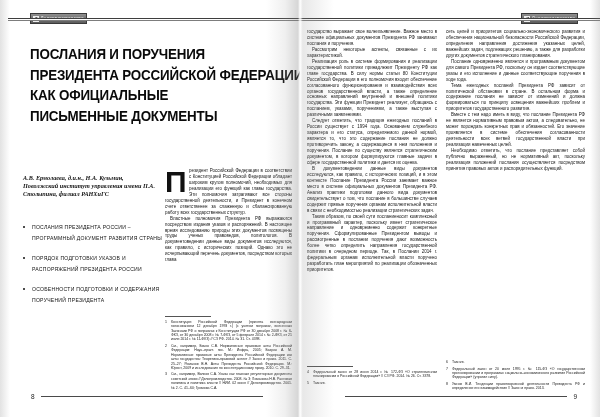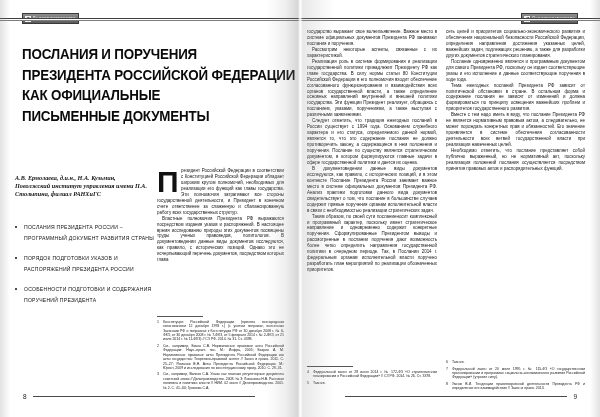--- a/index.html
+++ b/index.html
@@ -3,21 +3,21 @@
 <meta charset="utf-8">
 <style>
   html,body{margin:0;padding:0;background:#7a7a7a;}
   body{width:600px;height:417px;overflow:hidden;
        font-family:"Liberation Serif",serif;}
   .spread{position:relative;width:600px;height:417px;
           background:#ffffff;overflow:hidden;}
 
   
   .page{position:absolute;top:0;height:417px;background:#fff;overflow:hidden;}
-  .page.left{left:0;width:300px;text-decoration:underline;}
+  .page.left{left:8px;width:300px;text-decoration:underline;}
   .page.right{left:300px;width:300px;}
 
   
   .gutter{position:absolute;top:0;left:266px;width:68px;height:417px;
           background:linear-gradient(to right,
             rgba(255,255,255,0) 0%,
             rgba(160,160,160,0.16) 28%,
             rgba(120,120,120,0.30) 47%,
             rgba(255,255,255,0.95) 50%,
             rgba(150,150,150,0.22) 54%,

